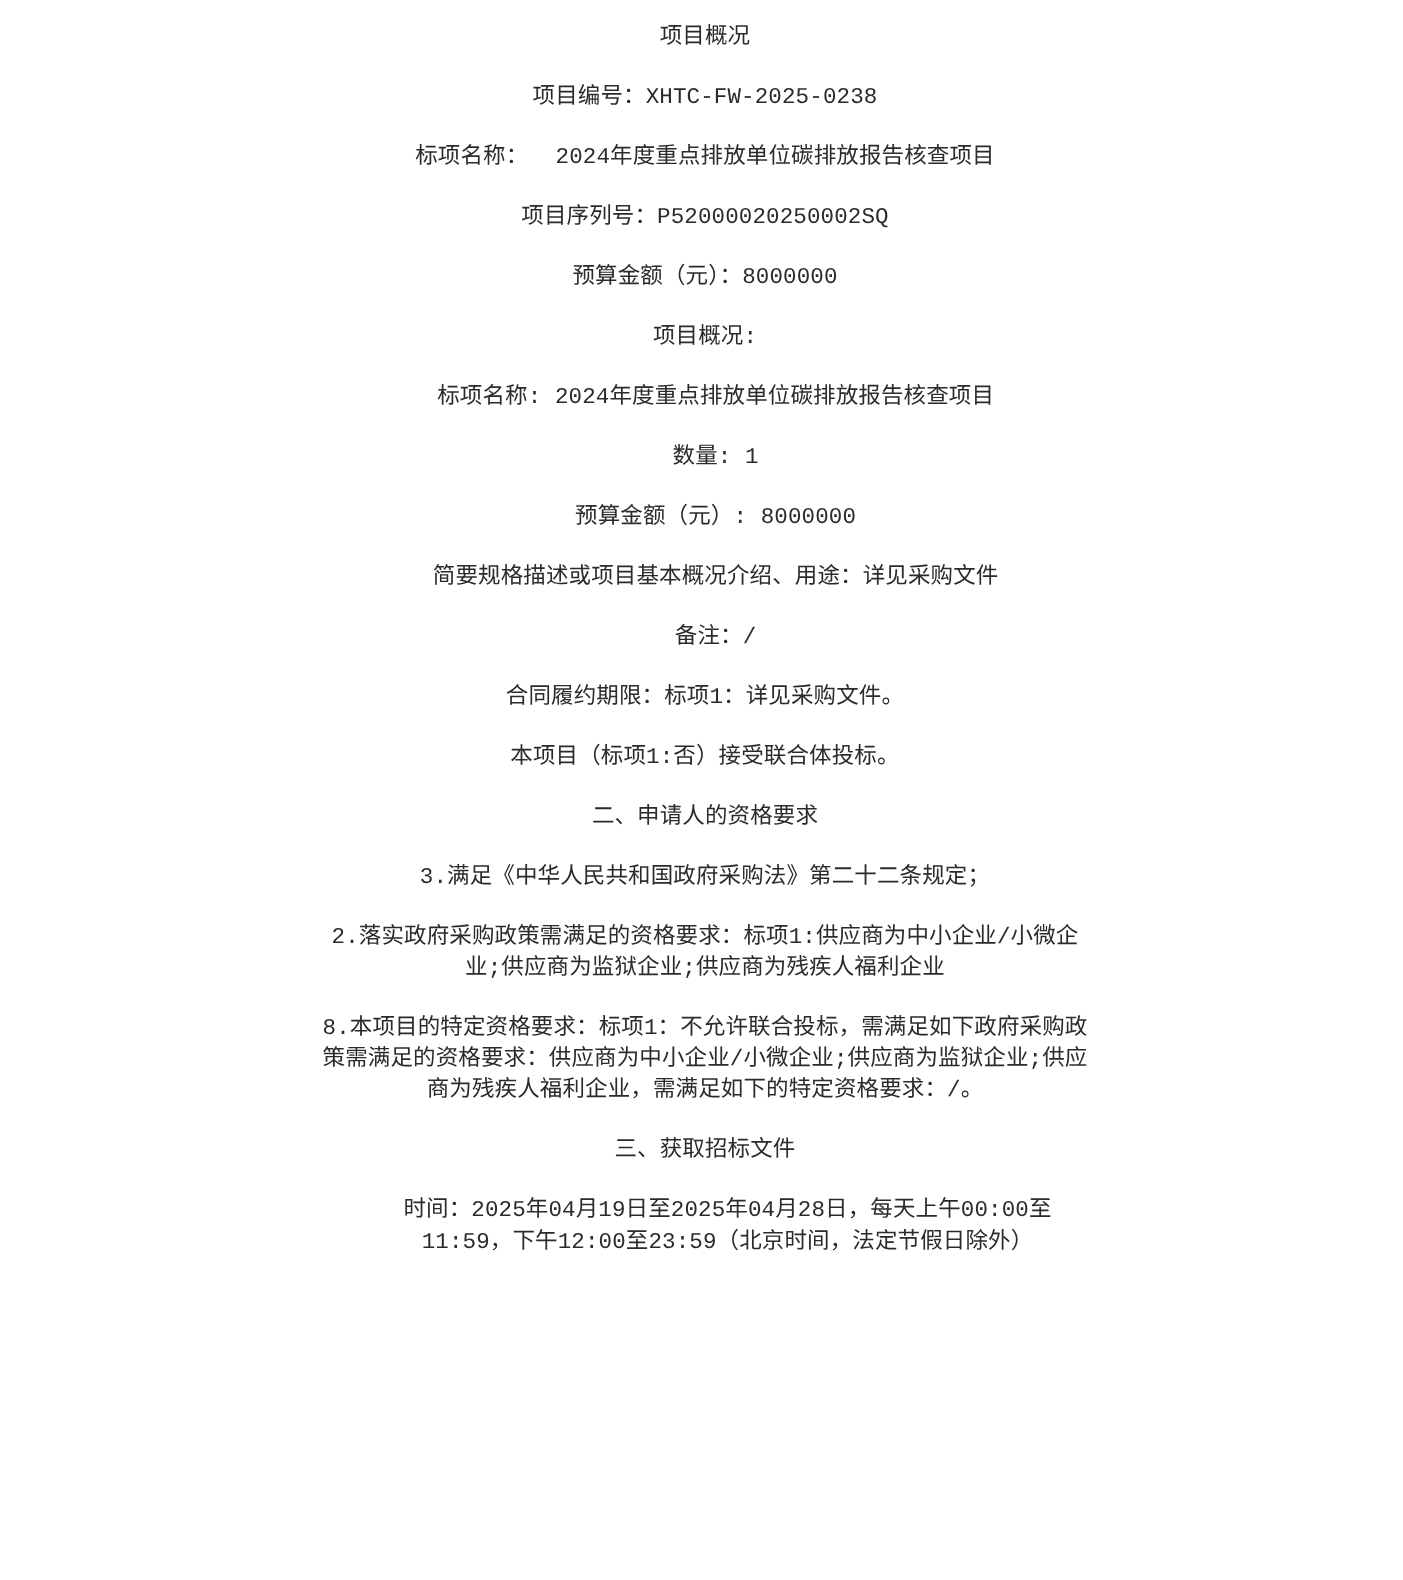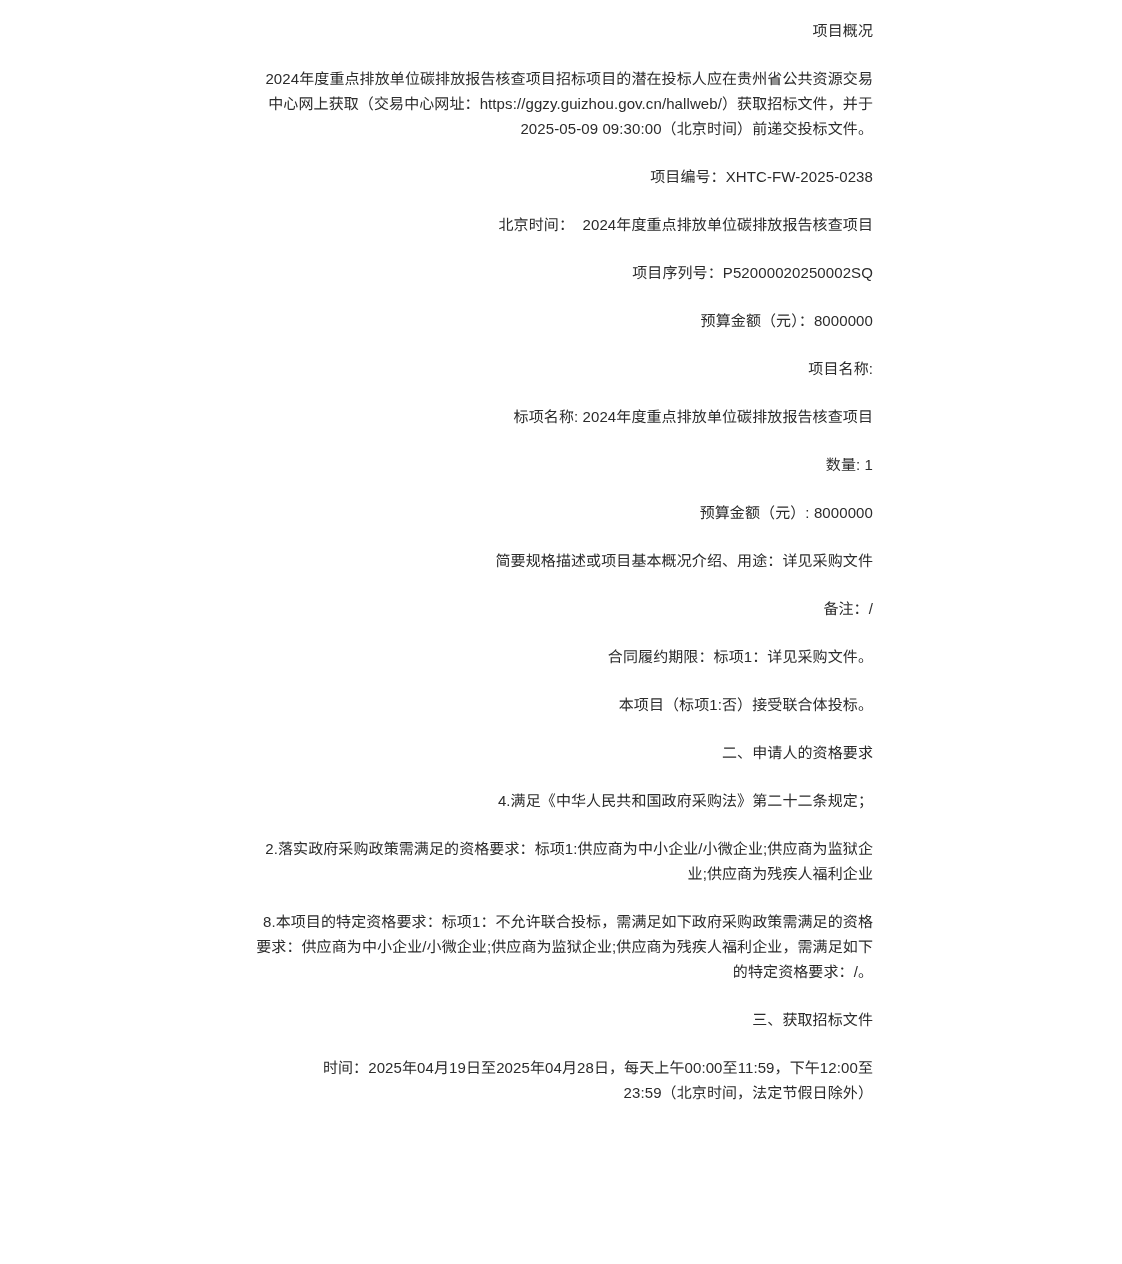--- a/index.html
+++ b/index.html
@@ -20,77 +20,77 @@
     width: 1122px;
     min-height: 1264px;
     box-sizing: border-box;
     padding: 18px 250px 40px 255px;
   }
   .doc-body {
     width: 618px;
   }
   p.para {
     margin: 0 0 23px 0;
-    font-size: 15px;
+    font-size: 18px;
     line-height: 25px;
     letter-spacing: 0.1px;
-    text-align: right;
+    text-align: center;
     word-break: break-word;
     white-space: pre-wrap;
+    font-family: Liberation Mono, monospace;
   }
   p.para.heading {
     margin-bottom: 23px;
   }
   p.para.indent {
     padding-left: 17px;
   }
   p.para.last {
     margin-bottom: 0;
     margin-left: 36px;
   }
 </style>
 </head>
 <body>
 
 <div class="page">
   <article class="doc-body">
 
     <p class="para heading">项目概况</p>
 
-    <p class="para">2024年度重点排放单位碳排放报告核查项目招标项目的潜在投标人应在贵州省公共资源交易中心网上获取（交易中心网址：https://ggzy.guizhou.gov.cn/hallweb/）获取招标文件，并于2025-05-09 09:30:00（北京时间）前递交投标文件。</p>
 
 
     <p class="para">项目编号：XHTC-FW-2025-0238</p>
 
-    <p class="para">北京时间：  2024年度重点排放单位碳排放报告核查项目</p>
+    <p class="para">标项名称：  2024年度重点排放单位碳排放报告核查项目</p>
 
     <p class="para">项目序列号：P52000020250002SQ</p>
 
     <p class="para">预算金额（元）：8000000</p>
 
 
-    <p class="para">项目名称:</p>
+    <p class="para">项目概况:</p>
 
     <p class="para indent">标项名称: 2024年度重点排放单位碳排放报告核查项目</p>
 
     <p class="para indent">数量: 1</p>
 
     <p class="para indent">预算金额（元）: 8000000</p>
 
     <p class="para indent">简要规格描述或项目基本概况介绍、用途：详见采购文件</p>
 
     <p class="para indent">备注：/</p>
 
     <p class="para">合同履约期限：标项1：详见采购文件。</p>
 
     <p class="para">本项目（标项1:否）接受联合体投标。</p>
 
     <p class="para heading">二、申请人的资格要求</p>
 
-    <p class="para">4.满足《中华人民共和国政府采购法》第二十二条规定；</p>
+    <p class="para">3.满足《中华人民共和国政府采购法》第二十二条规定；</p>
 
     <p class="para">2.落实政府采购政策需满足的资格要求：标项1:供应商为中小企业/小微企业;供应商为监狱企业;供应商为残疾人福利企业</p>
 
     <p class="para">8.本项目的特定资格要求：标项1：不允许联合投标，需满足如下政府采购政策需满足的资格要求：供应商为中小企业/小微企业;供应商为监狱企业;供应商为残疾人福利企业，需满足如下的特定资格要求：/。</p>
 
     <p class="para heading">三、获取招标文件</p>
 
     <p class="para last">时间：2025年04月19日至2025年04月28日，每天上午00:00至11:59，下午12:00至23:59（北京时间，法定节假日除外）</p>
 
   </article>

